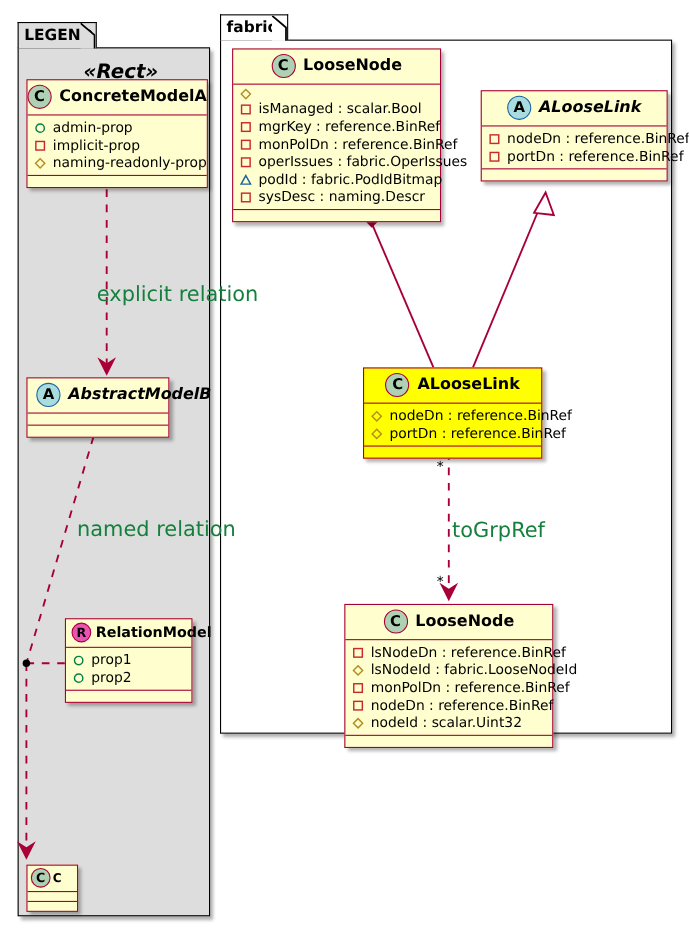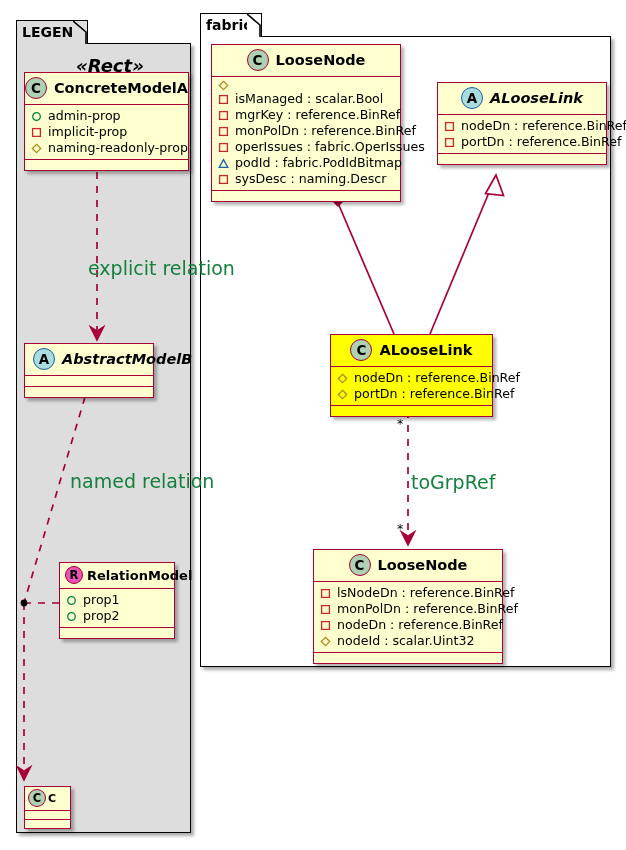--- a/index.html
+++ b/index.html
@@ -396,20 +396,26 @@
     </div>
     <div class="uclass-attrs">
       <div class="attr">
         <svg class="vis" viewBox="0 0 11 11">
             <rect x="1.6" y="1.6" width="7.8" height="7.8" fill="none" stroke="#C82930" stroke-width="1.3"></rect>
           </svg>
         <span>lsNodeDn : reference.BinRef</span>
       </div>
       <div class="attr">
         <svg class="vis" viewBox="0 0 11 11">
+            <polygon points="5.5,1.3 9.7,5.5 5.5,9.7 1.3,5.5" fill="none" stroke="#B38D22" stroke-width="1.3"></polygon>
+          </svg>
+        <span>lsNodeId : fabric.LooseNodeId</span>
+      </div>
+      <div class="attr">
+        <svg class="vis" viewBox="0 0 11 11">
             <rect x="1.6" y="1.6" width="7.8" height="7.8" fill="none" stroke="#C82930" stroke-width="1.3"></rect>
           </svg>
         <span>monPolDn : reference.BinRef</span>
       </div>
       <div class="attr">
         <svg class="vis" viewBox="0 0 11 11">
             <rect x="1.6" y="1.6" width="7.8" height="7.8" fill="none" stroke="#C82930" stroke-width="1.3"></rect>
           </svg>
         <span>nodeDn : reference.BinRef</span>
       </div>

